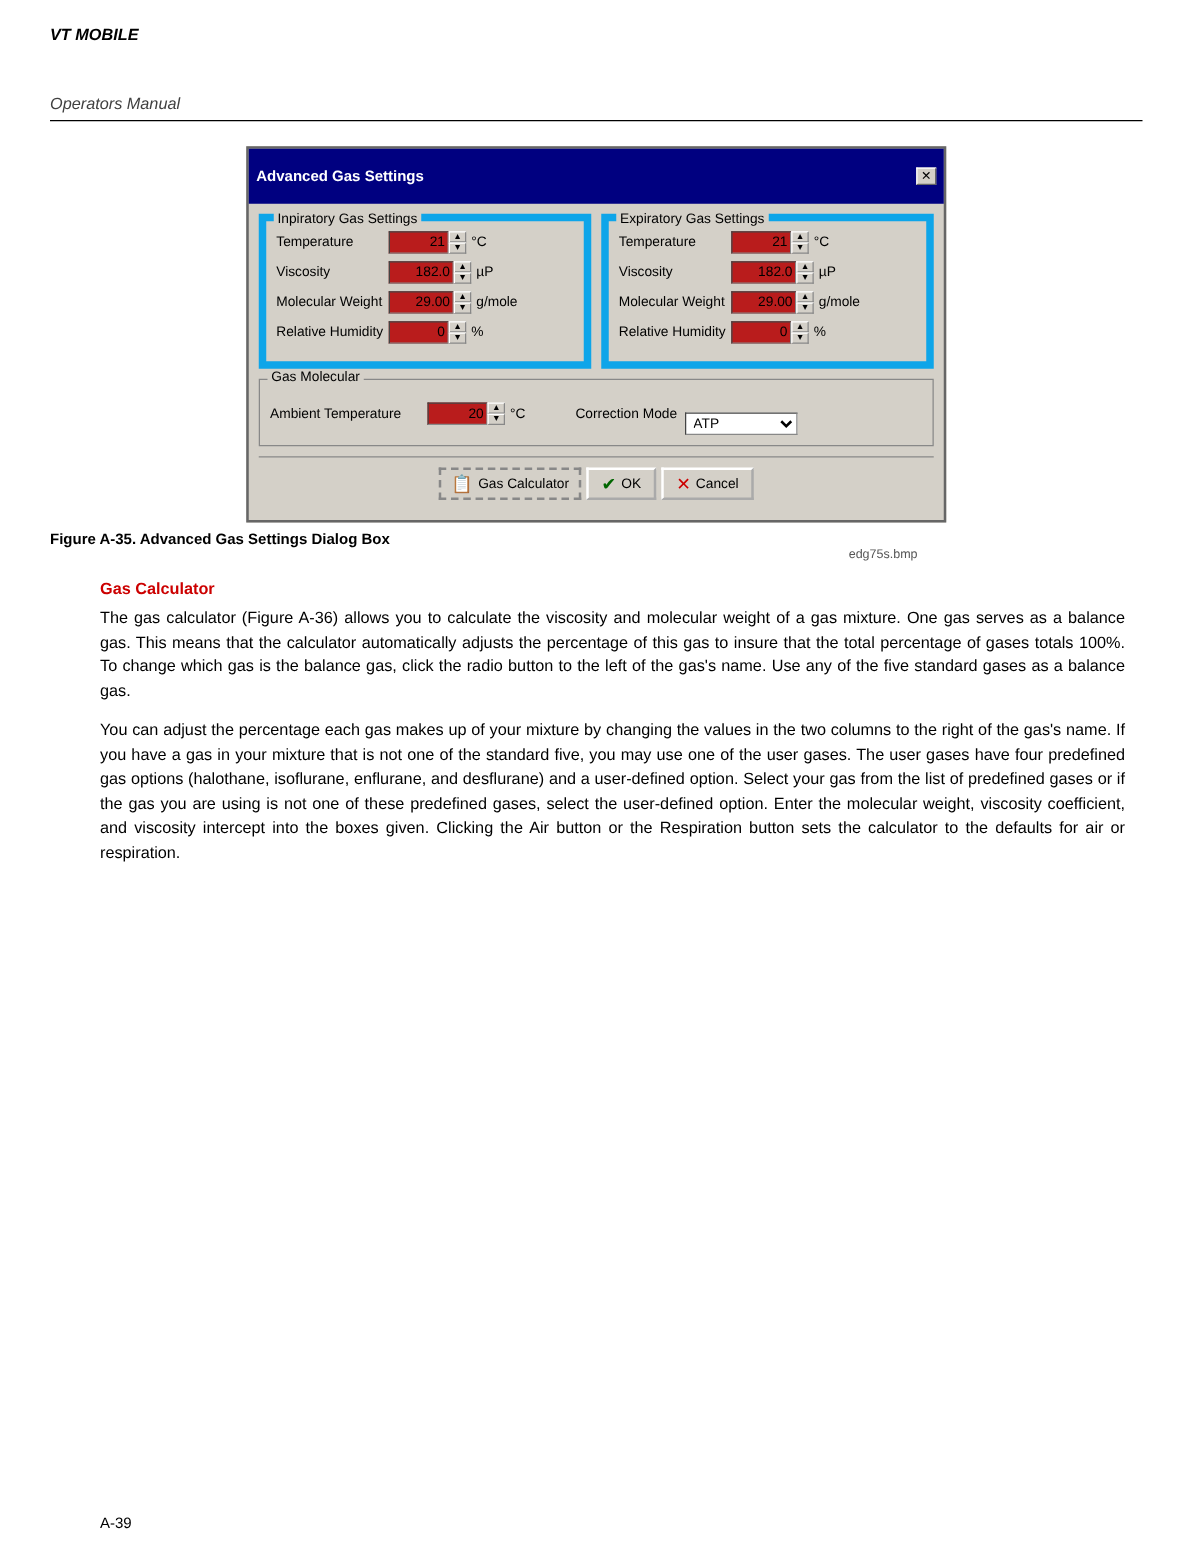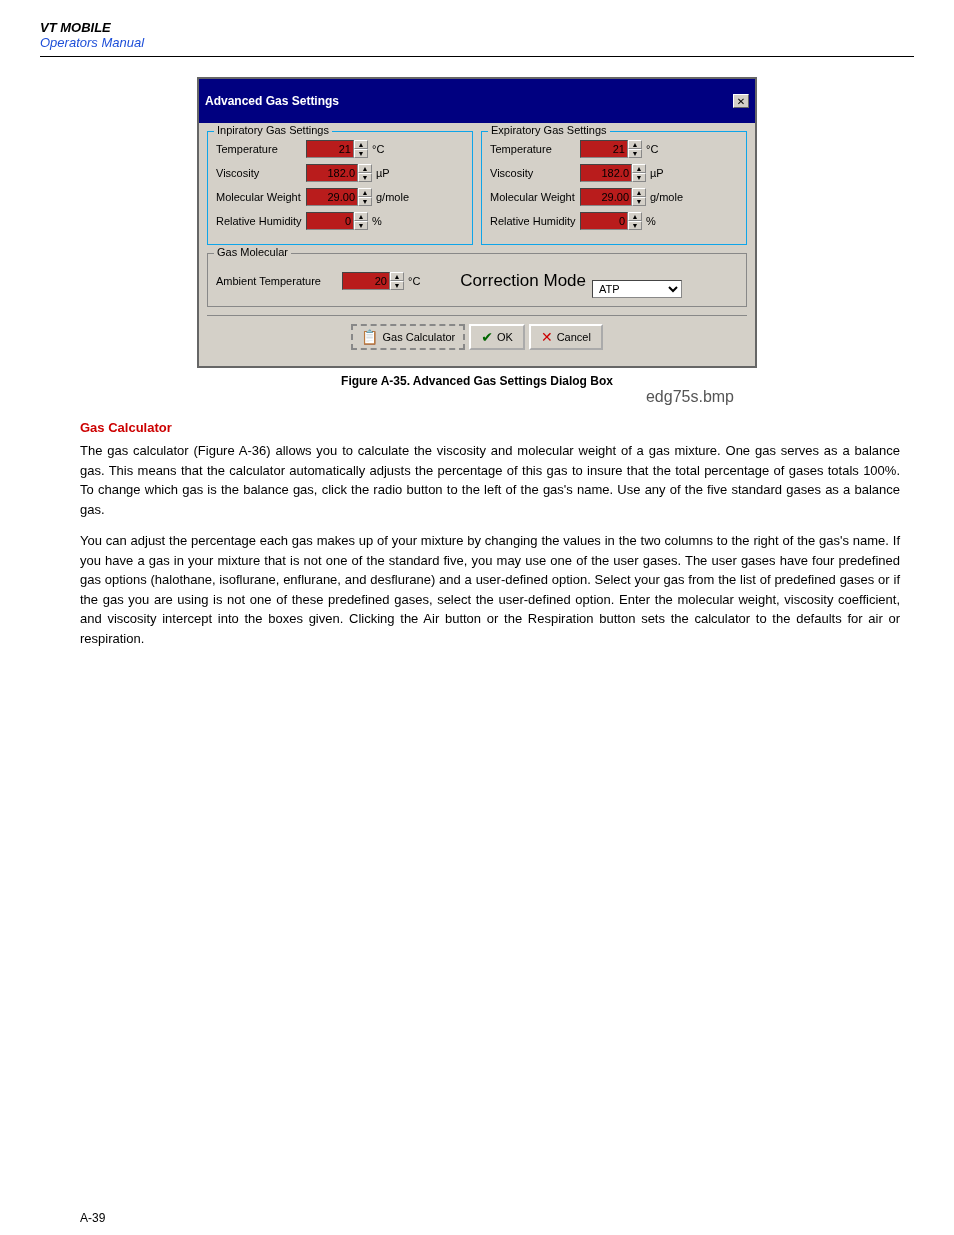--- a/index.html
+++ b/index.html
@@ -13,21 +13,22 @@
       padding: 20px 40px;
     }
     .header-title {
       font-weight: bold;
       font-size: 13px;
       font-style: italic;
     }
     .header-subtitle {
       font-size: 13px;
       font-style: italic;
-      color: #1d4ed8;
+      color: #404040;
+      margin-top: 40px;
     }
     .header-divider {
       border: none;
       border-top: 1px solid #000;
       margin: 6px 0 20px 0;
     }
     .dialog-container {
       margin: 0 auto 6px auto;
       width: 560px;
       border: 2px solid #666;
@@ -61,21 +62,21 @@
     }
     .dialog-body {
       padding: 8px;
     }
     .dialog-columns {
       display: flex;
       gap: 8px;
       margin-bottom: 8px;
     }
     .group-box {
-      border: 1px solid #0ea5e9;
+      border: 6px solid #0ea5e9;
       padding: 4px 8px 8px 8px;
       position: relative;
       flex: 1;
       background: #d4d0c8;
     }
     .group-box-title {
       position: absolute;
       top: -8px;
       left: 6px;
       background: #d4d0c8;
@@ -143,21 +144,21 @@
       display: flex;
       align-items: center;
       margin-top: 6px;
     }
     .correction-label {
       font-size: 11px;
       margin-right: 6px;
       width: 120px;
     }
     .correction-mode-label {
-      font-size: 17px;
+      font-size: 11px;
       margin-left: 40px;
       margin-right: 6px;
     }
     .select-group {
       display: flex;
       align-items: center;
       margin-top: 16px;
     }
     .win-select {
       width: 90px;
@@ -194,28 +195,28 @@
       border: 2px dashed #888;
       background: #d4d0c8;
       padding: 3px 8px;
       font-size: 11px;
       cursor: pointer;
       display: flex;
       align-items: center;
       gap: 4px;
     }
     .figure-caption {
-      text-align: center;
+      text-align: left;
       font-size: 12px;
       font-weight: bold;
       margin-bottom: 4px;
     }
     .bmp-label {
       text-align: right;
-      font-size: 16px;
+      font-size: 10px;
       color: #555;
       margin-top: -4px;
       margin-bottom: 10px;
       padding-right: 180px;
     }
     .note-section {
       text-align: center;
       margin: 16px 0 10px 0;
     }
     .note-title {

